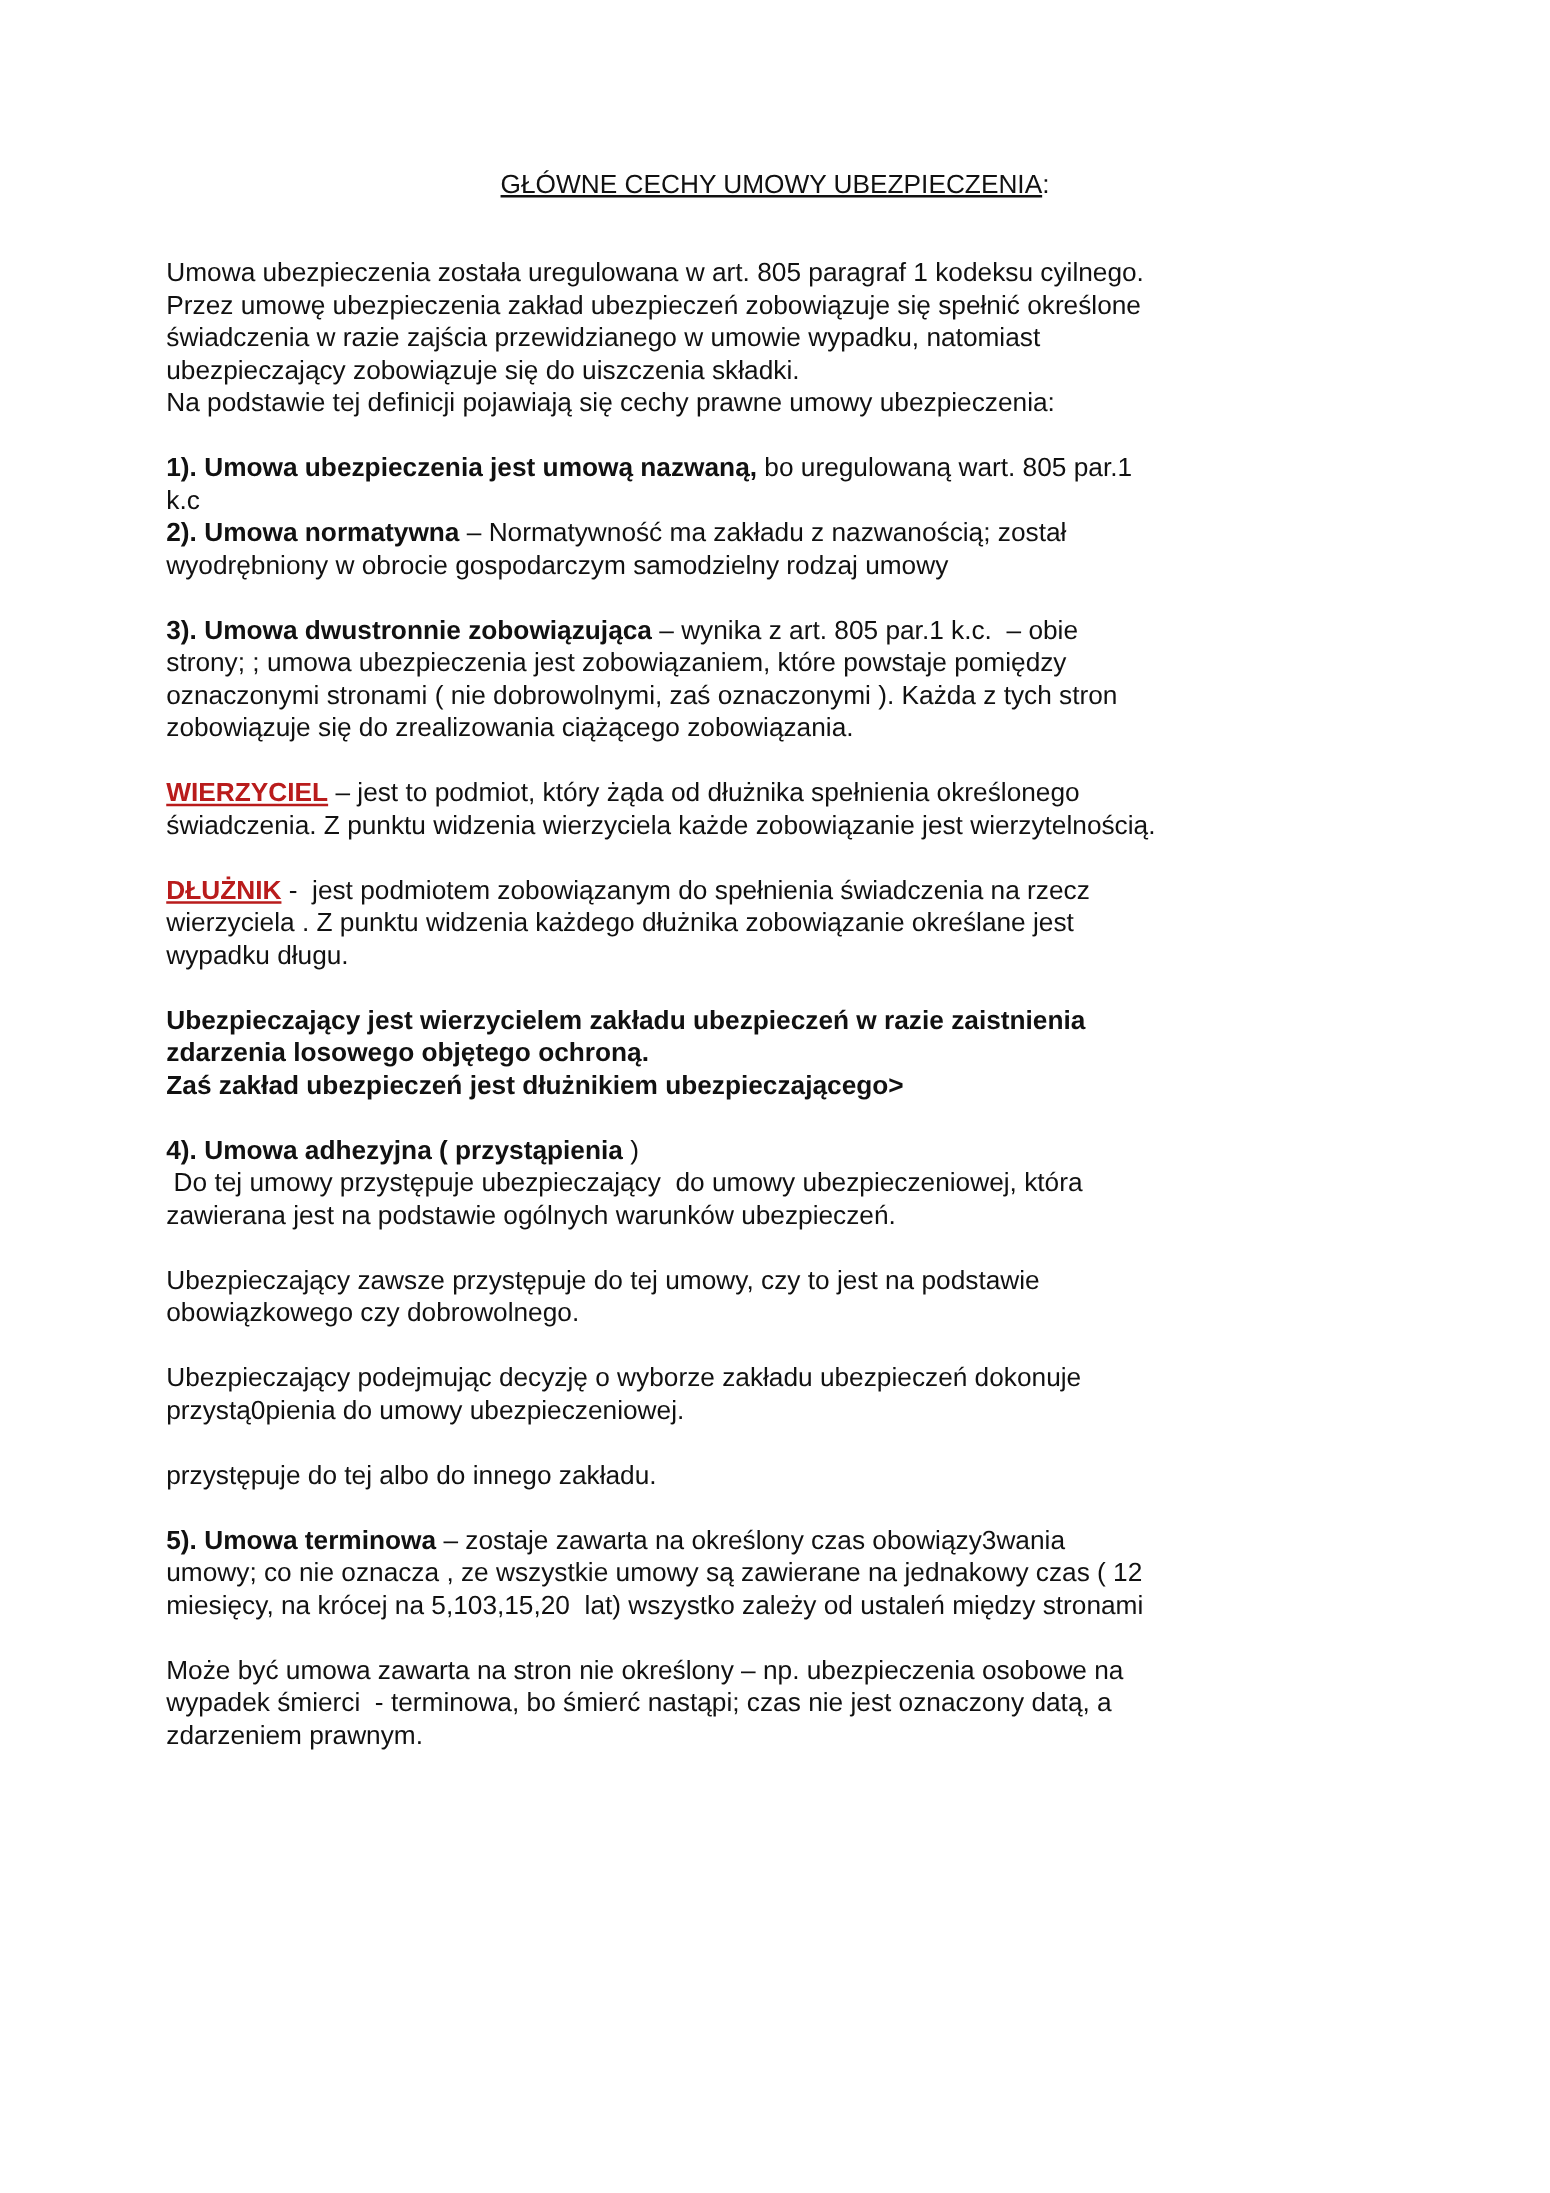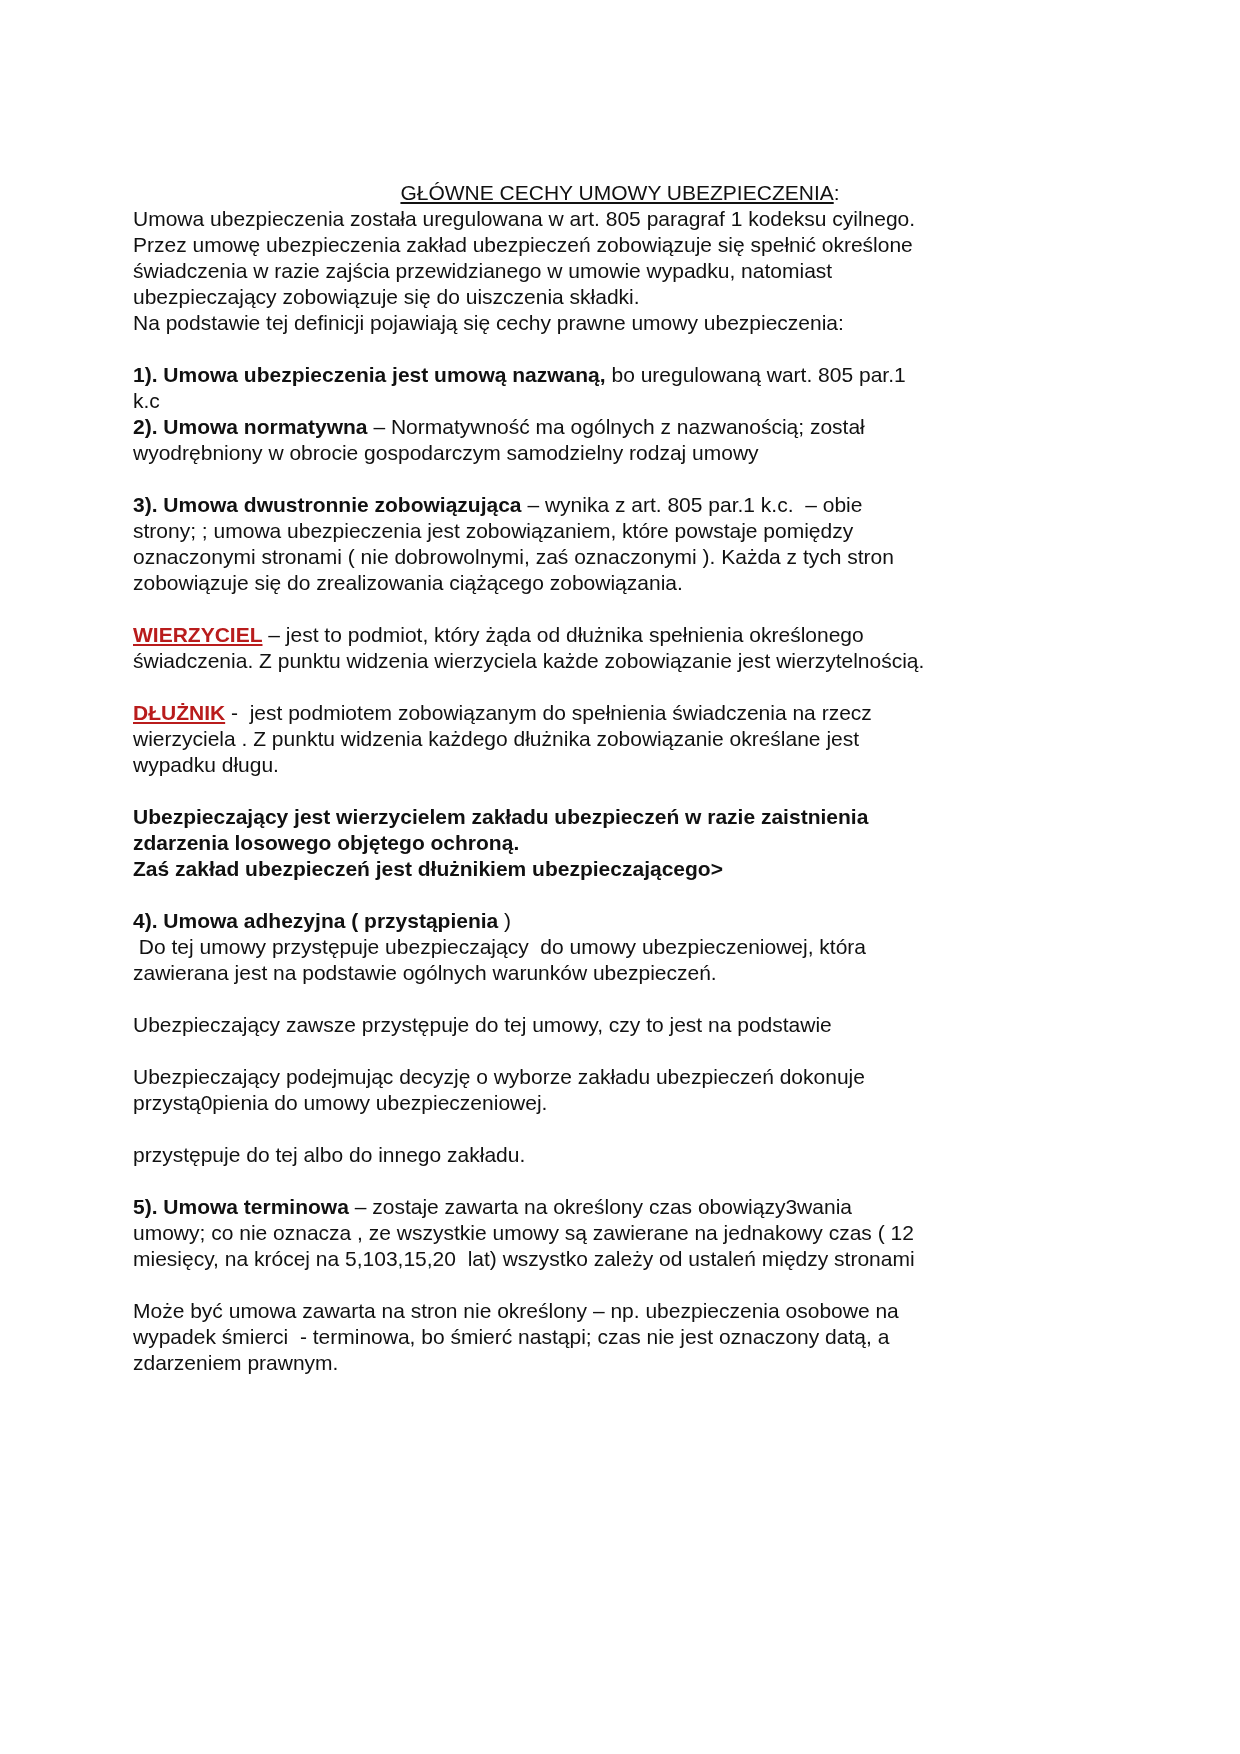--- a/index.html
+++ b/index.html
@@ -3,21 +3,21 @@
 <meta charset="utf-8">
 <style>
   html, body { margin: 0; padding: 0; background: #ffffff; }
   body { width: 1240px; height: 1754px; position: relative; overflow: hidden; }
   .page {
     position: absolute; left: 0; top: 0; width: 1240px; height: 1754px; background: #fff;
     font-family: "Liberation Sans", sans-serif; color: #111; font-size: 21px; line-height: 26px;
   }
   .title {
     position: absolute; top: 135px; left: 0; width: 1240px; text-align: center;
-    font-size: 21px; line-height: 26px; margin-top: 45px;
+    font-size: 21px; line-height: 26px;
   }
   .title .u { text-decoration: underline; }
   .body { position: absolute; left: 133px; top: 206px; width: 960px; }
   .p { margin: 0; white-space: pre-wrap; }
   .gap { height: 26px; }
   .bu { font-weight: bold; }
   .red { color: #b91c1c; font-weight: bold; text-decoration: underline; }
   .b { font-weight: bold; }
 </style>
 </head>
@@ -35,21 +35,21 @@
       <p class="p">Na podstawie tej definicji pojawiają się cechy prawne umowy ubezpieczenia:</p>
     </div>
     <div class="gap"></div>
 
     <div>
       <p class="p"><span class="bu">1). Umowa ubezpieczenia jest umową nazwaną,</span><span> bo uregulowaną wart. 805 par.1</span></p>
       <p class="p">k.c</p>
     </div>
 
     <div>
-      <p class="p"><span class="bu">2). Umowa normatywna</span><span> – Normatywność ma ogólnych z nazwanością; został</span></p>
+      <p class="p"><span class="bu">2). Umowa normatywna</span><span> – Normatywność ma zakładu z nazwanością; został</span></p>
       <p class="p">wyodrębniony w obrocie gospodarczym samodzielny rodzaj umowy</p>
     </div>
     <div class="gap"></div>
 
     <div>
       <p class="p"><span class="bu">3). Umowa dwustronnie zobowiązująca</span><span> – wynika z art. 805 par.1 k.c.  – obie</span></p>
       <p class="p">strony; ; umowa ubezpieczenia jest zobowiązaniem, które powstaje pomiędzy</p>
       <p class="p">oznaczonymi stronami ( nie dobrowolnymi, zaś oznaczonymi ). Każda z tych stron</p>
       <p class="p">zobowiązuje się do zrealizowania ciążącego zobowiązania.</p>
     </div>
@@ -74,20 +74,21 @@
       <p class="p">Zaś zakład ubezpieczeń jest dłużnikiem ubezpieczającego&gt;</p>
     </div>
     <div class="gap"></div>
 
     <div>
       <p class="p"><span class="bu">4). Umowa adhezyjna ( przystąpienia</span><span> )</span></p>
       <p class="p"> Do tej umowy przystępuje ubezpieczający  do umowy ubezpieczeniowej, która</p>
       <p class="p">zawierana jest na podstawie ogólnych warunków ubezpieczeń.</p>
       <div class="gap"></div>
       <p class="p">Ubezpieczający zawsze przystępuje do tej umowy, czy to jest na podstawie</p>
+      <p class="p">obowiązkowego czy dobrowolnego.</p>
       <div class="gap"></div>
       <p class="p">Ubezpieczający podejmując decyzję o wyborze zakładu ubezpieczeń dokonuje</p>
       <p class="p">przystą0pienia do umowy ubezpieczeniowej.</p>
       <div class="gap"></div>
       <p class="p">przystępuje do tej albo do innego zakładu.</p>
     </div>
     <div class="gap"></div>
 
     <div>
       <p class="p"><span class="bu">5). Umowa terminowa</span><span> – zostaje zawarta na określony czas obowiązy3wania</span></p>

